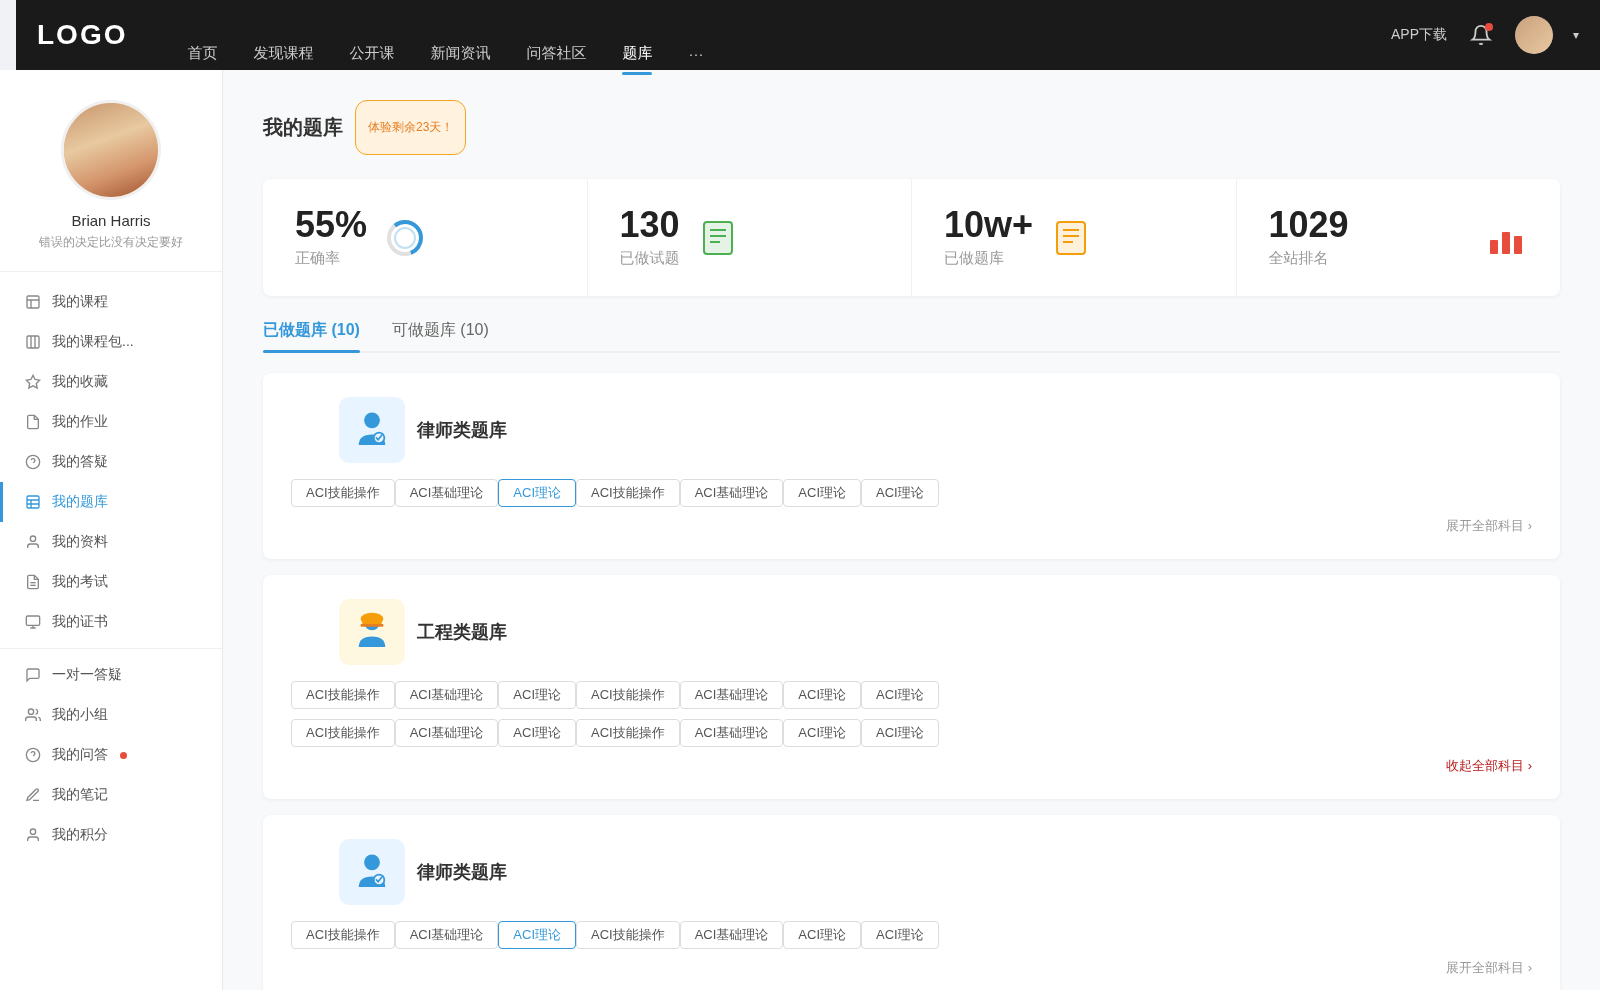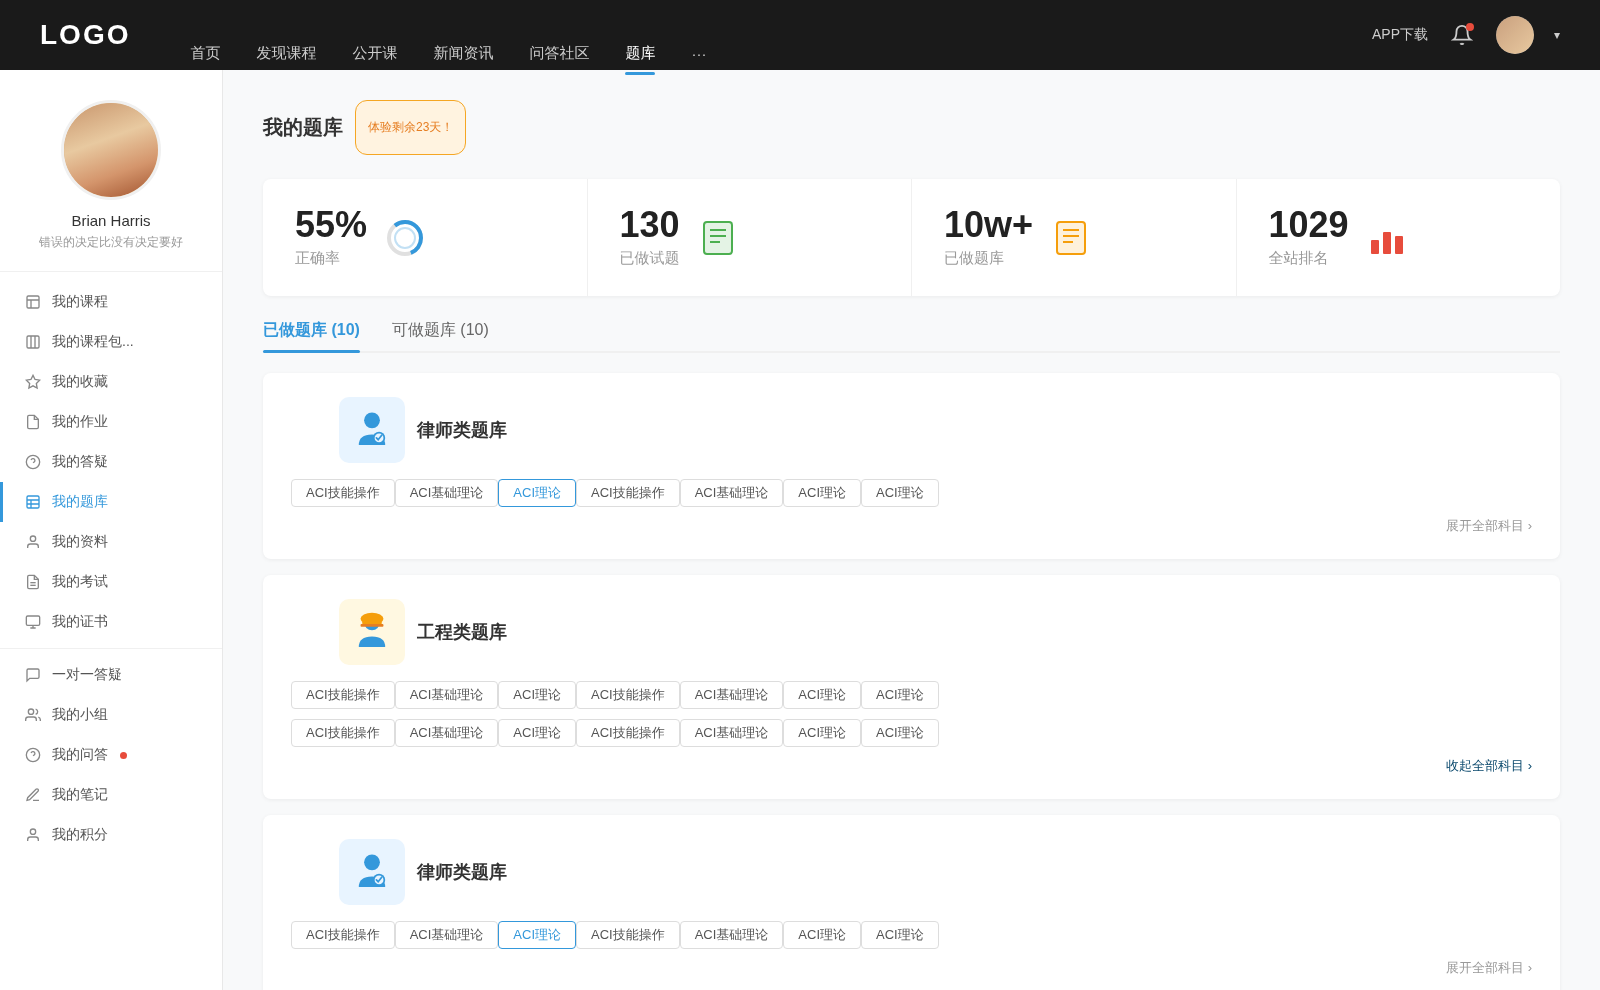--- a/index.html
+++ b/index.html
@@ -4,23 +4,23 @@
   <style>
     * { box-sizing: border-box; margin: 0; padding: 0; }
     body { font-family: -apple-system, BlinkMacSystemFont, 'PingFang SC', 'Microsoft YaHei', sans-serif; background: #f0f2f5; min-height: 990px; }
 
     
     .navbar {
       background: #1a1a1a;
       height: 70px;
       display: flex;
       align-items: center;
-      padding: 0 40px;
+      padding: 0 21px;
       position: fixed;
-      top: 0; left: 0; right: 0;
+      top: 0; left: 16px; right: 0;
       z-index: 100;
     }
     .navbar-logo {
       color: white;
       font-size: 28px;
       font-weight: bold;
       letter-spacing: 2px;
       margin-right: 60px;
     }
     .navbar-nav {
@@ -216,21 +216,21 @@
       overflow: hidden;
     }
     .stat-item {
       flex: 1;
       padding: 28px 32px;
       display: flex;
       align-items: center;
       gap: 16px;
       border-right: 1px solid #f0f0f0;
     }
-    .stat-item:last-child { border-right: none; }
+    .stat-item:last-child { border-right: none; justify-content: space-between; }
     .stat-text .stat-value {
       font-size: 36px;
       font-weight: 700;
       color: #222;
       line-height: 1;
     }
     .stat-text .stat-label {
       font-size: 15px;
       color: #999;
       margin-top: 6px;
@@ -320,21 +320,21 @@
     .expand-link {
       text-align: right;
       font-size: 13px;
       color: #999;
       cursor: pointer;
       margin-top: 4px;
     }
     .collapse-link {
       text-align: right;
       font-size: 13px;
-      color: #0c4a6e;
+      color: #b91c1c;
       cursor: pointer;
       margin-top: 4px;
     }
 
     
     .right-panel {
       flex: 1;
       background: #f0f2f5;
       overflow-y: auto;
       max-height: 920px;

